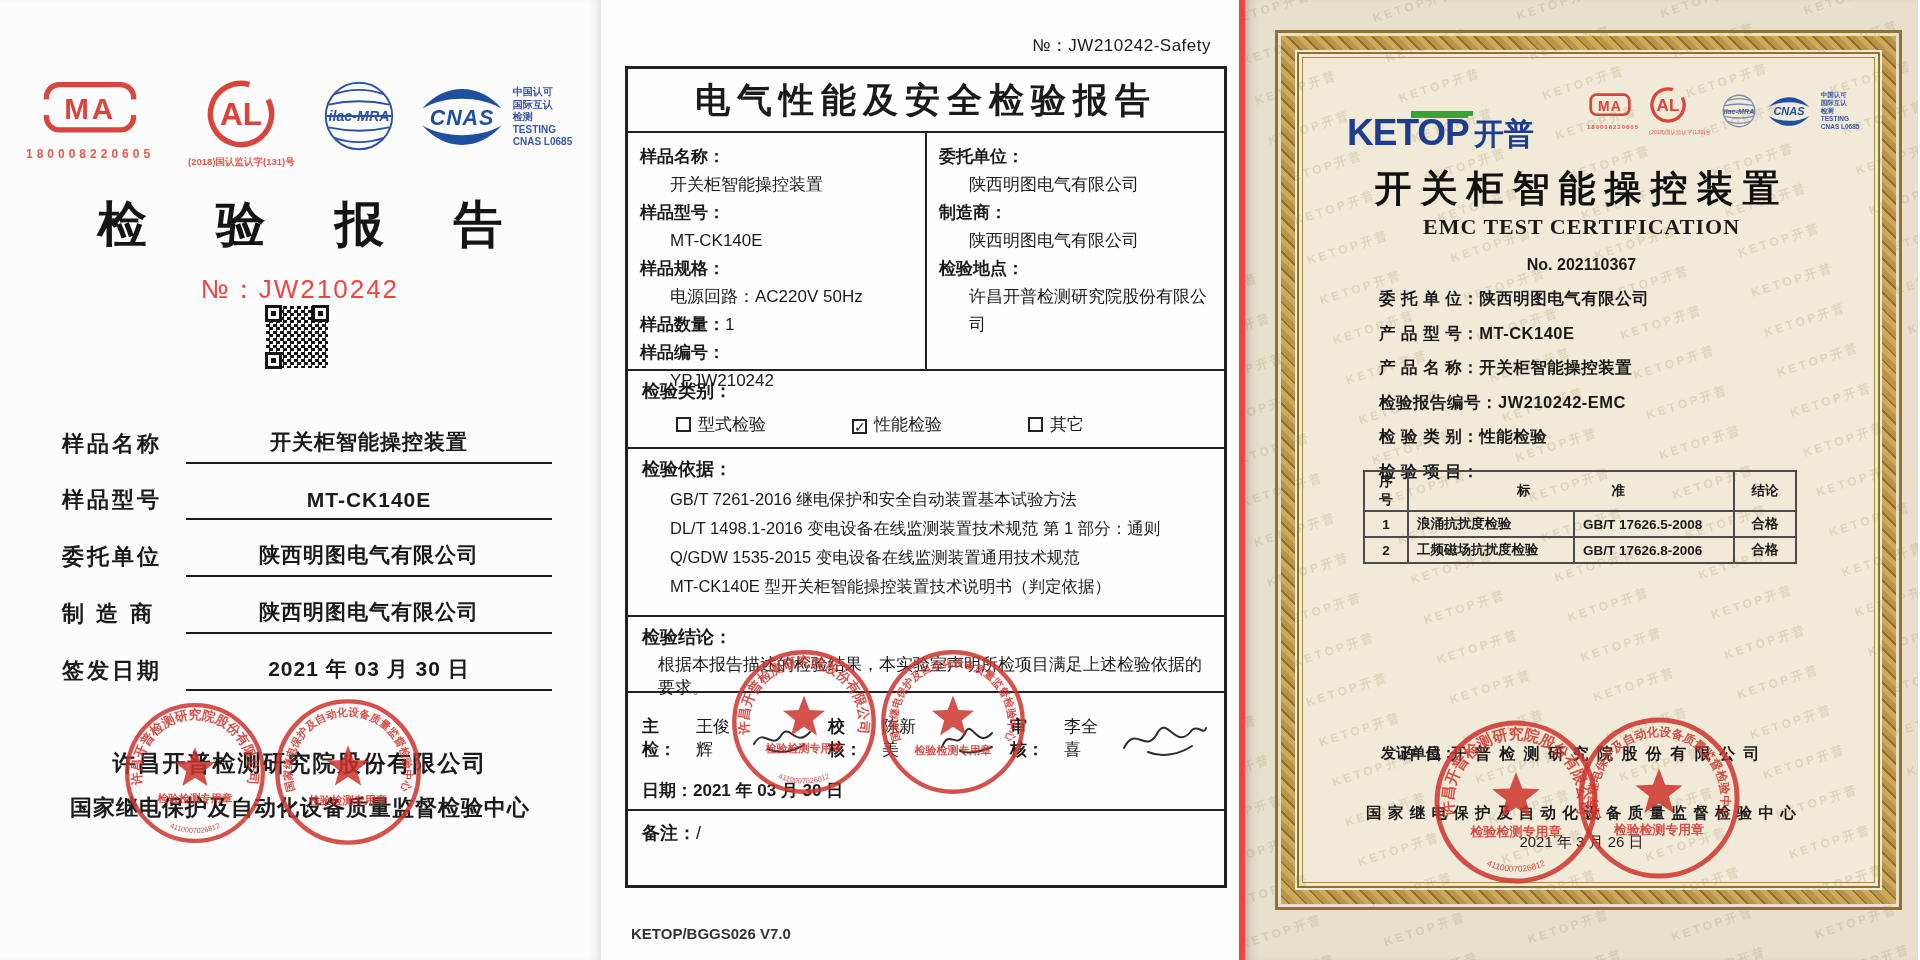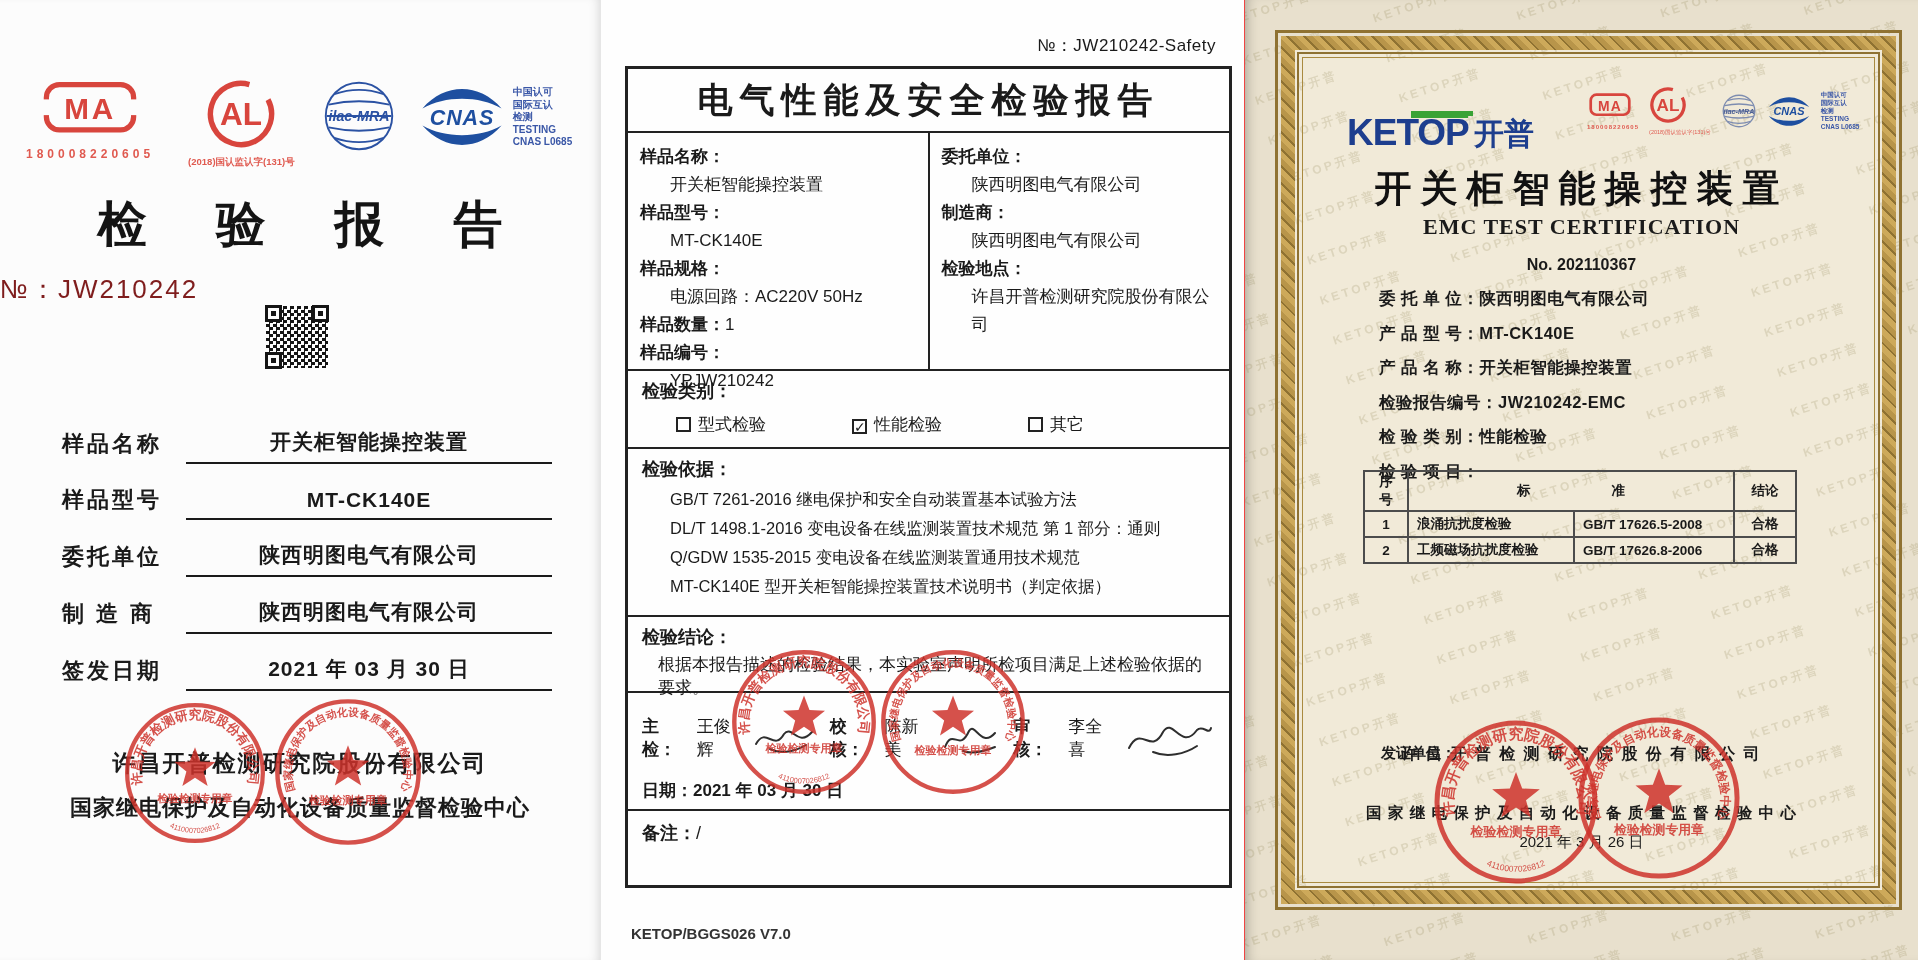--- a/index.html
+++ b/index.html
@@ -10,36 +10,36 @@
   
   .page-left{width:600px;background:#fcfcfc;box-shadow:inset -8px 0 12px -8px rgba(0,0,0,.18);}
   .logo-row{position:absolute;top:78px;left:26px;right:20px;display:flex;align-items:flex-start;gap:0;}
   .logo-block{text-align:center;}
   .cma-num{font-size:12px;color:#e05a50;letter-spacing:4px;margin-top:3px;font-weight:bold;}
   .cal-cap{font-size:9.5px;color:#e05a50;margin-top:2px;font-weight:bold;white-space:nowrap;}
   .cnas-wrap{display:flex;align-items:center;gap:8px;}
   .cnas-cap{font-size:10px;color:#3a57a7;text-align:left;line-height:12.5px;font-weight:bold;}
   .l-title{position:absolute;top:192px;left:0;right:0;text-align:center;font-size:49px;font-weight:900;
            letter-spacing:28px;padding-left:28px;color:#141414;}
-  .l-no{position:absolute;top:272px;left:0;right:0;font-size:26px;letter-spacing:2px;color:#7f1d1d;}
+  .l-no{position:absolute;top:272px;left:0;right:0;text-align:center;font-size:26px;letter-spacing:2px;color:#ef4444;}
   .qr{position:absolute;top:306px;left:266px;width:62px;height:62px;
       background:repeating-conic-gradient(#151515 0 25%,transparent 0 50%) 0 0/7px 7px;}
   .qrf{position:absolute;width:17px;height:17px;border:3px solid #151515;background:#fcfcfc;}
   .qrf::after{content:"";position:absolute;left:3px;top:3px;width:5px;height:5px;background:#151515;}
   .qr-tl{left:-1px;top:-1px}.qr-tr{right:-1px;top:-1px}.qr-bl{left:-1px;bottom:-1px}
   .l-fields{position:absolute;top:428px;left:62px;right:48px;display:flex;flex-direction:column;gap:21px;}
   .l-row{display:flex;align-items:flex-end;}
   .l-label{font-weight:bold;font-size:22px;letter-spacing:3px;width:124px;flex:none;padding-bottom:5px;}
   .l-value{flex:1;text-align:center;font-size:21px;font-weight:600;letter-spacing:1px;
            border-bottom:2px solid #1a1a1a;padding-bottom:6px;}
   .l-footer{position:absolute;top:748px;left:0;right:0;text-align:center;z-index:2;}
   .l-f1{font-size:23px;font-weight:bold;letter-spacing:2px;}
   .l-f2{font-size:22px;font-weight:bold;letter-spacing:1px;margin-top:14px;}
   
-  .page-mid{width:645px;background:#fefefe;border-left:1px solid #e6e6e6;border-right:1px solid #ef4444;}
+  .page-mid{width:645px;background:#fefefe;border-left:1px solid #e6e6e6;border-right:6px solid #ef4444;}
   .m-no{position:absolute;top:34px;right:28px;font-size:17px;letter-spacing:.5px;}
   .m-box{position:absolute;left:24px;right:12px;top:66px;bottom:72px;border:3px solid #222;
          display:flex;flex-direction:column;}
   .m-sec{border-bottom:2px solid #222;padding:8px 14px;}
   .m-titlerow{height:64px;display:flex;align-items:center;justify-content:center;
               font-size:35px;letter-spacing:7px;font-weight:600;}
   .m-inforow{height:238px;display:flex;padding:0;}
   .m-cell{flex:1;padding:10px 12px;line-height:28px;font-size:17px;}
   .m-cell.first{border-right:2px solid #222;}
   .m-label{font-weight:bold;}

